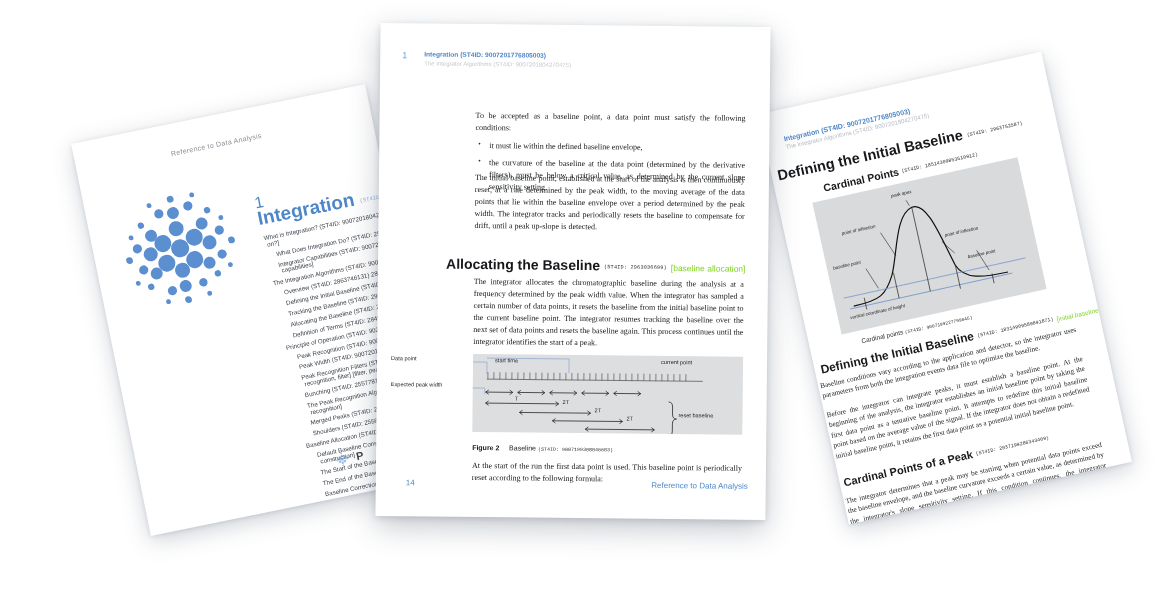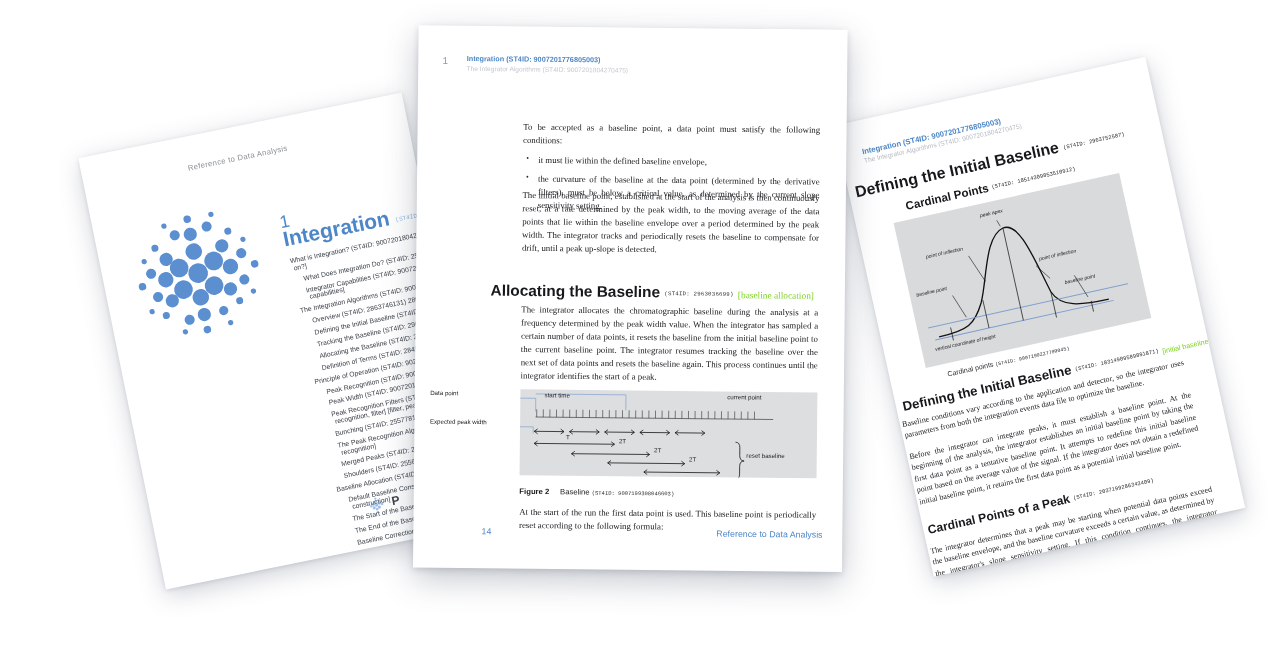--- a/index.html
+++ b/index.html
@@ -188,39 +188,39 @@
     font-size:14px; font-weight:bold; color:#16181b;
     font-family:"Liberation Sans", sans-serif; white-space:nowrap;
   }
   #page-center .h2 .st4{
     font-size:5.2px; color:#2a2d31; font-weight:normal;
     font-family:"Liberation Mono", monospace; vertical-align:2px;
     letter-spacing:.2px;
   }
   #page-center .h2 .greentag{
     color:#7ed321; font-size:8.5px; font-weight:normal;
-    font-family:Liberation Serif, serif;
+    font-family:Liberation Sans, sans-serif;
     margin-top:48px;
   }
   #page-center .figbox{
     left:96px; top:330px; width:270px; height:78px;
     background:#dddee0;
   }
   #page-center .figcap{
     position:absolute; left:96px; top:420px;
     font-size:7px; color:#16181b;
     font-family:"Liberation Sans", sans-serif; white-space:nowrap;
   }
   #page-center .figcap b{font-weight:bold;}
   #page-center .figcap .st4{
     font-size:5px; font-family:"Liberation Mono", monospace; color:#2a2d31;
   }
   #page-center .pgnum{
     position:absolute; left:30px; top:455px;
-    font-size:8px; color:#4e87c7; font-family:Liberation Sans, sans-serif;margin-left:32px;
+    font-size:8px; color:#4e87c7; font-family:Liberation Sans, sans-serif;
   }
   #page-center .rfoot{
     position:absolute; right:18px; top:455px;
     font-size:8px; color:#4e87c7; font-family:"Liberation Sans", sans-serif;
     white-space:nowrap;
   }
 
   
   .fg-lab{
     position:absolute; font-size:5.6px; color:#1b1d20;

